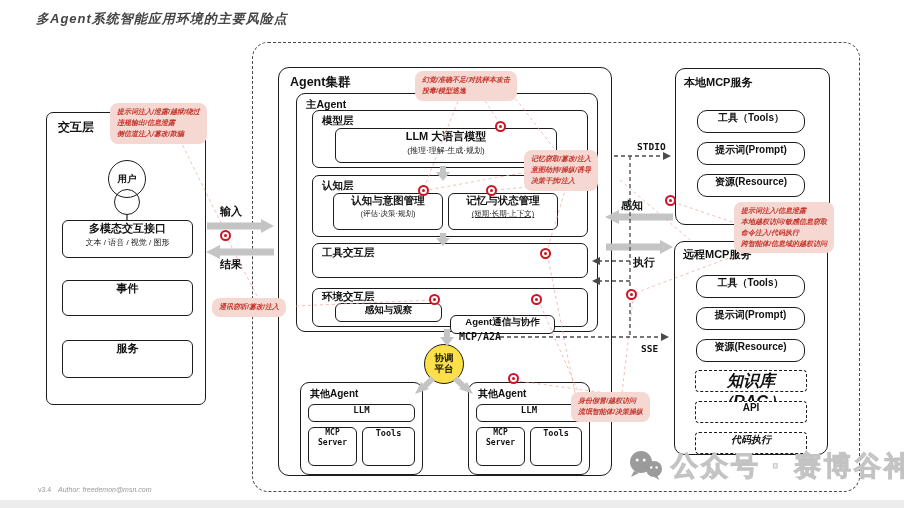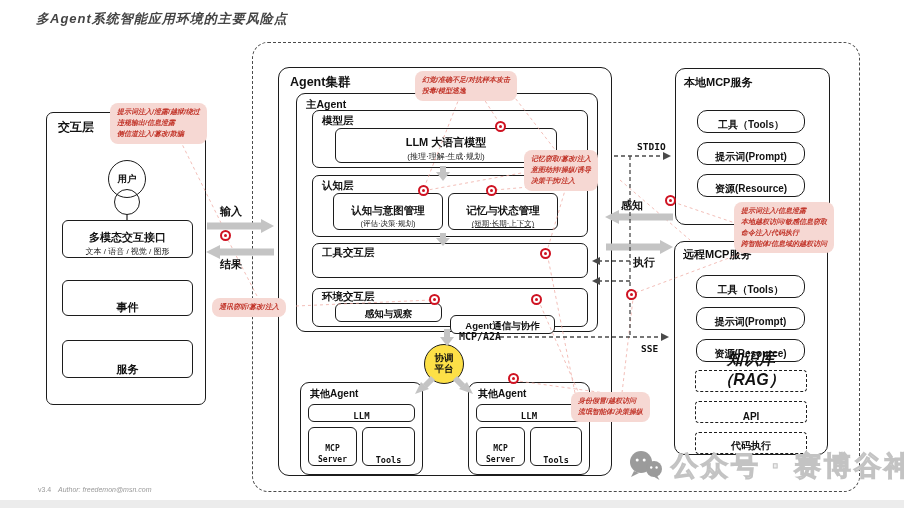--- a/index.html
+++ b/index.html
@@ -1,21 +1,21 @@
 <!DOCTYPE html>
 <html><head>
 <meta charset="utf-8">
 <style>
   html,body{margin:0;padding:0;background:#fff;}
   #canvas{position:relative;width:904px;height:508px;background:#fff;overflow:hidden;
           font-family:"Liberation Sans","DejaVu Sans",sans-serif;color:#111;}
   .abs{position:absolute;}
   .panel{position:absolute;border:1.5px solid #1c1c1c;border-radius:9px;background:#fff;box-sizing:border-box;}
   .inner{position:absolute;border:1.3px solid #1c1c1c;border-radius:6px;background:#fff;box-sizing:border-box;
-         display:flex;flex-direction:column;align-items:center;justify-content:flex-end;text-align:center;}
+         display:flex;flex-direction:column;align-items:center;justify-content:flex-start;text-align:center;}
   .inner-dashed{border:1.3px dashed #1c1c1c;border-radius:4px;}
   .pill{border-radius:10px;}
   .plabel{position:absolute;font-weight:bold;color:#111;white-space:nowrap;}
   .t11{font-size:11px;font-weight:bold;}
   .t10{font-size:10.5px;font-weight:bold;}
   .sub{font-size:8px;font-weight:normal;color:#222;margin-top:1px;}
   .mono{font-family:"DejaVu Sans Mono","Liberation Mono",monospace;}
   .lbl{position:absolute;font-weight:bold;color:#111;font-size:11px;white-space:nowrap;}
   .ann{position:absolute;background:#f6d8d3;border-radius:8px;color:#c2362b;font-size:7px;font-weight:bold;
        font-style:italic;line-height:1.55;padding:4px 7px;z-index:9;white-space:nowrap;}
@@ -157,21 +157,21 @@
   </div>
   <div class="inner pill" style="left:696px;top:339px;width:109px;height:23px;">
     <div style="font-size:10px;font-weight:bold;">资源(Resource)</div>
   </div>
   <div class="inner inner-dashed" style="left:695px;top:370px;width:112px;height:22px;">
     <div style="font-size:16px;font-weight:bold;font-style:italic;">知识库（RAG）</div>
   </div>
   <div class="inner inner-dashed" style="left:695px;top:401px;width:112px;height:22px;">
     <div style="font-size:10px;font-weight:bold;">API</div>
   </div>
-  <div class="inner inner-dashed" style="left:695px;top:432px;width:112px;height:22px;">
+  <div class="inner inner-dashed" style="left:695px;top:432px;width:112px;height:22px;font-style:italic;">
     <div style="font-size:10px;font-weight:bold;">代码执行</div>
   </div>
 
   <svg id="connectors" width="904" height="508" viewBox="0 0 904 508">
 
     <g stroke="#eeaaa3" stroke-width="0.9" stroke-dasharray="3 3" opacity="0.85">
       <line x1="180" y1="140" x2="226" y2="233"></line>
       <line x1="228" y1="240" x2="258" y2="298"></line>
       <line x1="296" y1="306" x2="431" y2="300"></line>
       <line x1="460" y1="96" x2="424" y2="188"></line>

